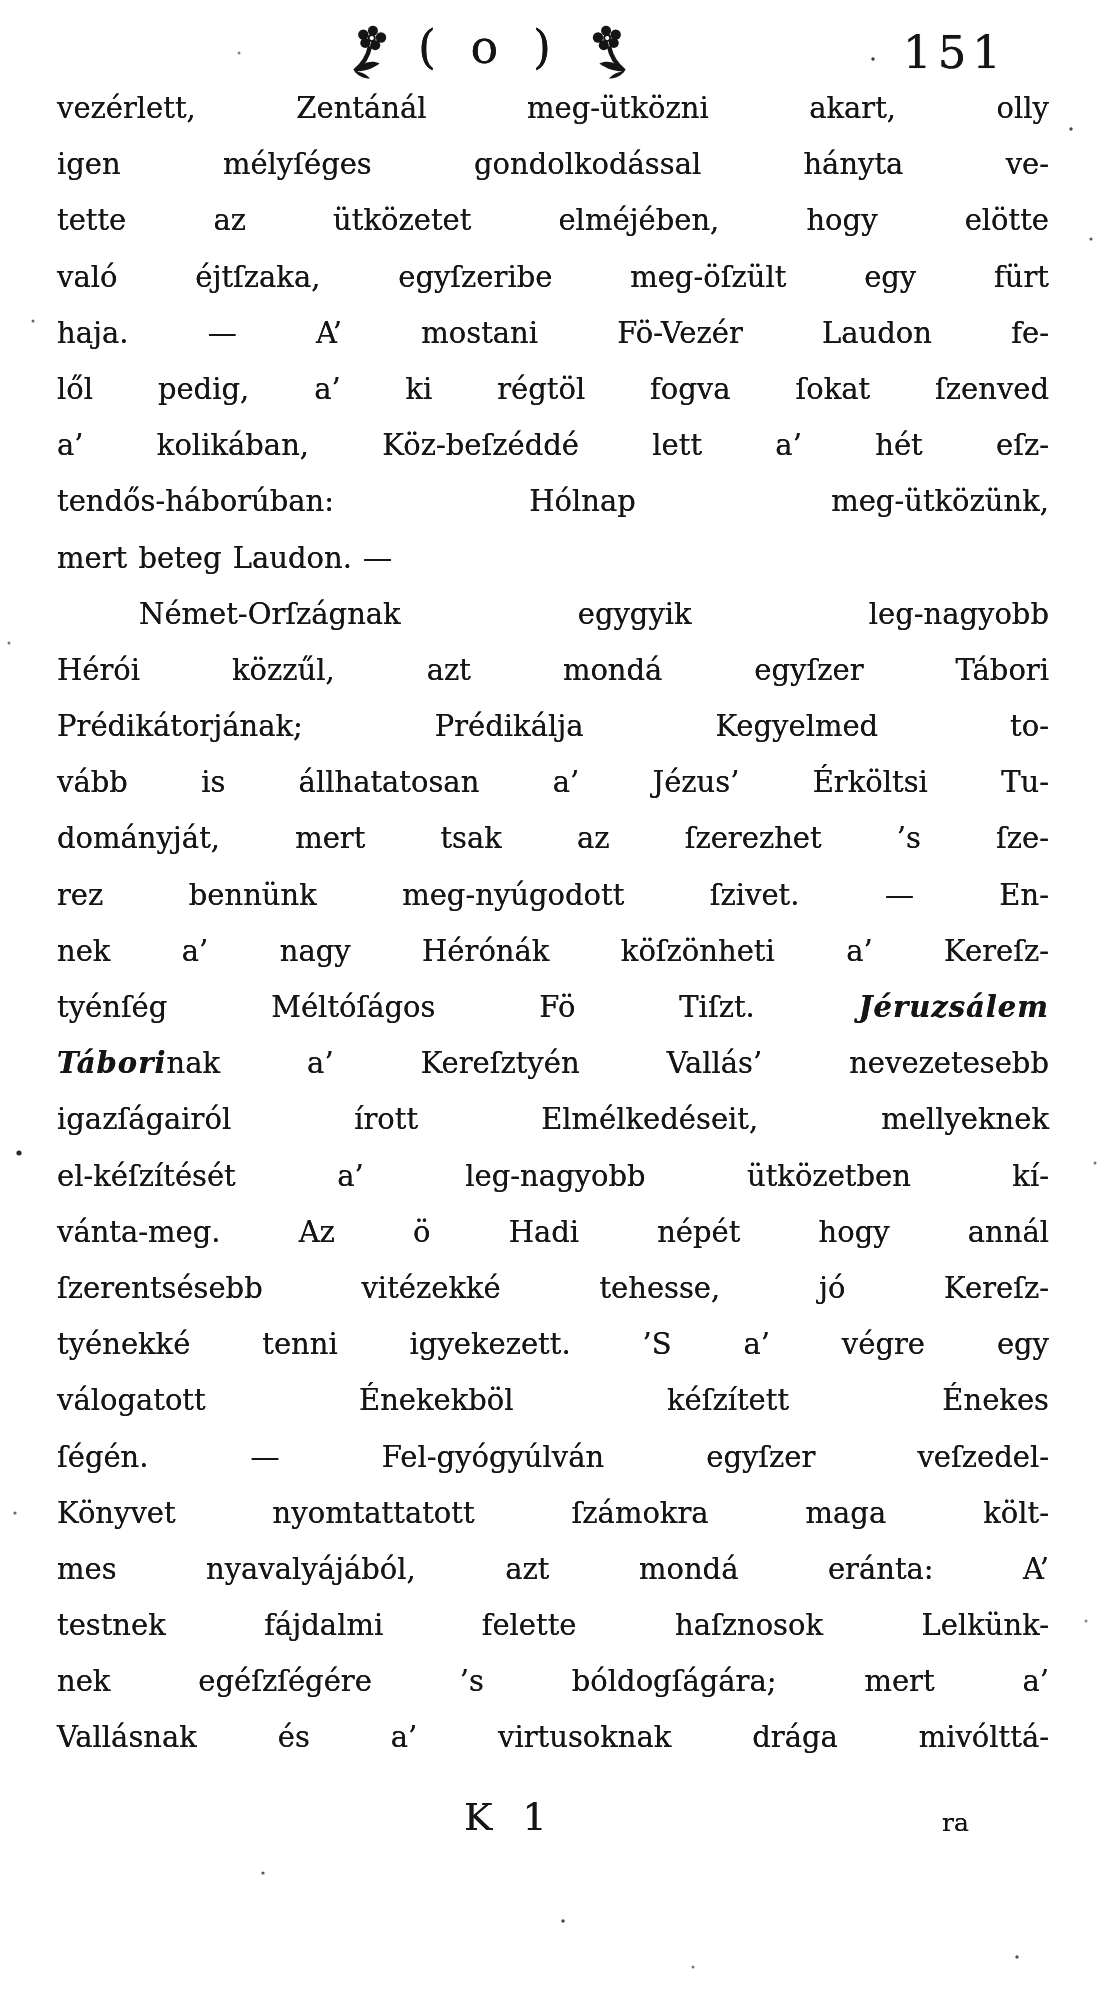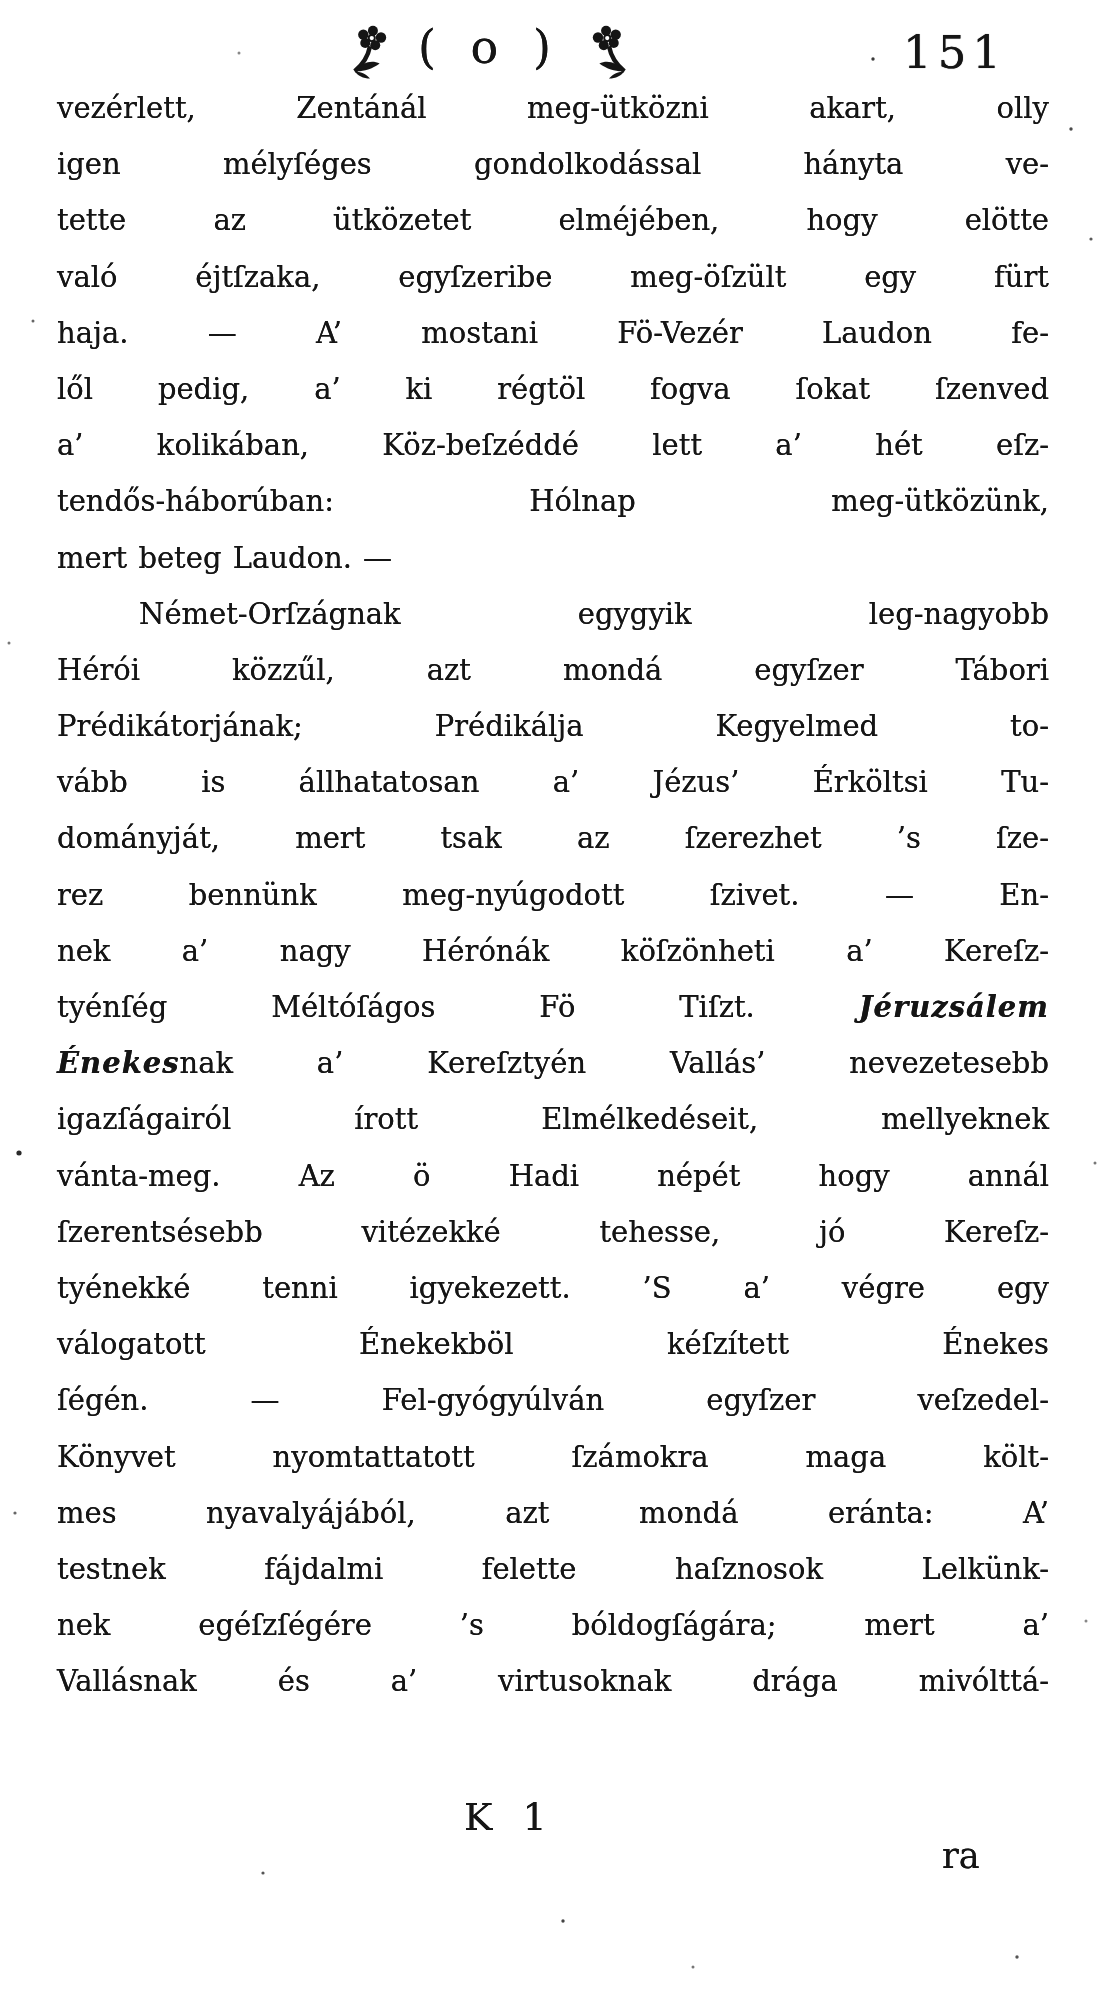--- a/index.html
+++ b/index.html
@@ -45,23 +45,22 @@
   .italic { font-style: italic; font-weight: bold; letter-spacing: 1px; }
 
   
   .signature {
     position: absolute; left: 464px; top: 1795px;
     font-size: 38px; letter-spacing: 9px;
     text-shadow: 0 0 0.6px currentColor;
   }
   .catchword {
     position: absolute; left: 942px; top: 1808px;
-    font-size: 35px;
+    font-size: 25px;
     text-shadow: 0 0 0.5px currentColor;
-    margin-top: 28px;
   }
 
   
   .specks {
     position: absolute; top: 0; left: 0; width: 2px; height: 2px;
     border-radius: 50%; background: transparent; pointer-events: none;
     box-shadow:
       18px 1152px 0 1.6px #2a2a2a,
       1070px 128px 0 0.7px #4a4a4a,
       1090px 238px 0 0.6px #5a5a5a,
@@ -127,22 +126,23 @@
       <div class="line"><span>tendős-háborúban: Hólnap meg-ütközünk,</span></div>
       <div class="line short"><span>mert beteg Laudon. —</span></div>
       <div class="line indent"><span>Német-Orſzágnak egygyik leg-nagyobb</span></div>
       <div class="line"><span>Hérói közzűl, azt mondá egyſzer Tábori</span></div>
       <div class="line"><span>Prédikátorjának; Prédikálja Kegyelmed to-</span></div>
       <div class="line"><span>vább is állhatatosan a’ Jézus’ Érköltsi Tu-</span></div>
       <div class="line"><span>dományját, mert tsak az ſzerezhet ’s ſze-</span></div>
       <div class="line"><span>rez bennünk meg-nyúgodott ſzivet. — En-</span></div>
       <div class="line"><span>nek a’ nagy Hérónák köſzönheti a’ Kereſz-</span></div>
       <div class="line"><span>tyénſég Méltóſágos Fö Tiſzt. </span><span class="italic">Jéruzsálem</span></div>
-      <div class="line"><span class="italic">Énekes</span><span>nak a’ Kereſztyén Vallás’ nevezetesebb</span></div>
+      <div class="line"><span class="italic">Tábori</span><span>nak a’ Kereſztyén Vallás’ nevezetesebb</span></div>
       <div class="line"><span>igazſágairól írott Elmélkedéseit, mellyeknek</span></div>
+      <div class="line"><span>el-kéſzítését a’ leg-nagyobb ütközetben kí-</span></div>
       <div class="line"><span>vánta-meg.  Az ö Hadi népét hogy annál</span></div>
       <div class="line"><span>ſzerentsésebb vitézekké tehesse, jó Kereſz-</span></div>
       <div class="line"><span>tyénekké tenni igyekezett.  ’S a’ végre egy</span></div>
       <div class="line"><span>válogatott Énekekböl kéſzített Énekes</span></div>
       <div class="line"><span>ſégén. — Fel-gyógyúlván egyſzer veſzedel-</span></div>
       <div class="line"><span>Könyvet nyomtattatott ſzámokra maga költ-</span></div>
       <div class="line"><span>mes nyavalyájából, azt mondá eránta:  A’</span></div>
       <div class="line"><span>testnek fájdalmi felette haſznosok Lelkünk-</span></div>
       <div class="line"><span>nek egéſzſégére ’s bóldogſágára; mert a’</span></div>
       <div class="line"><span>Vallásnak és a’ virtusoknak drága mivólttá-</span></div>

